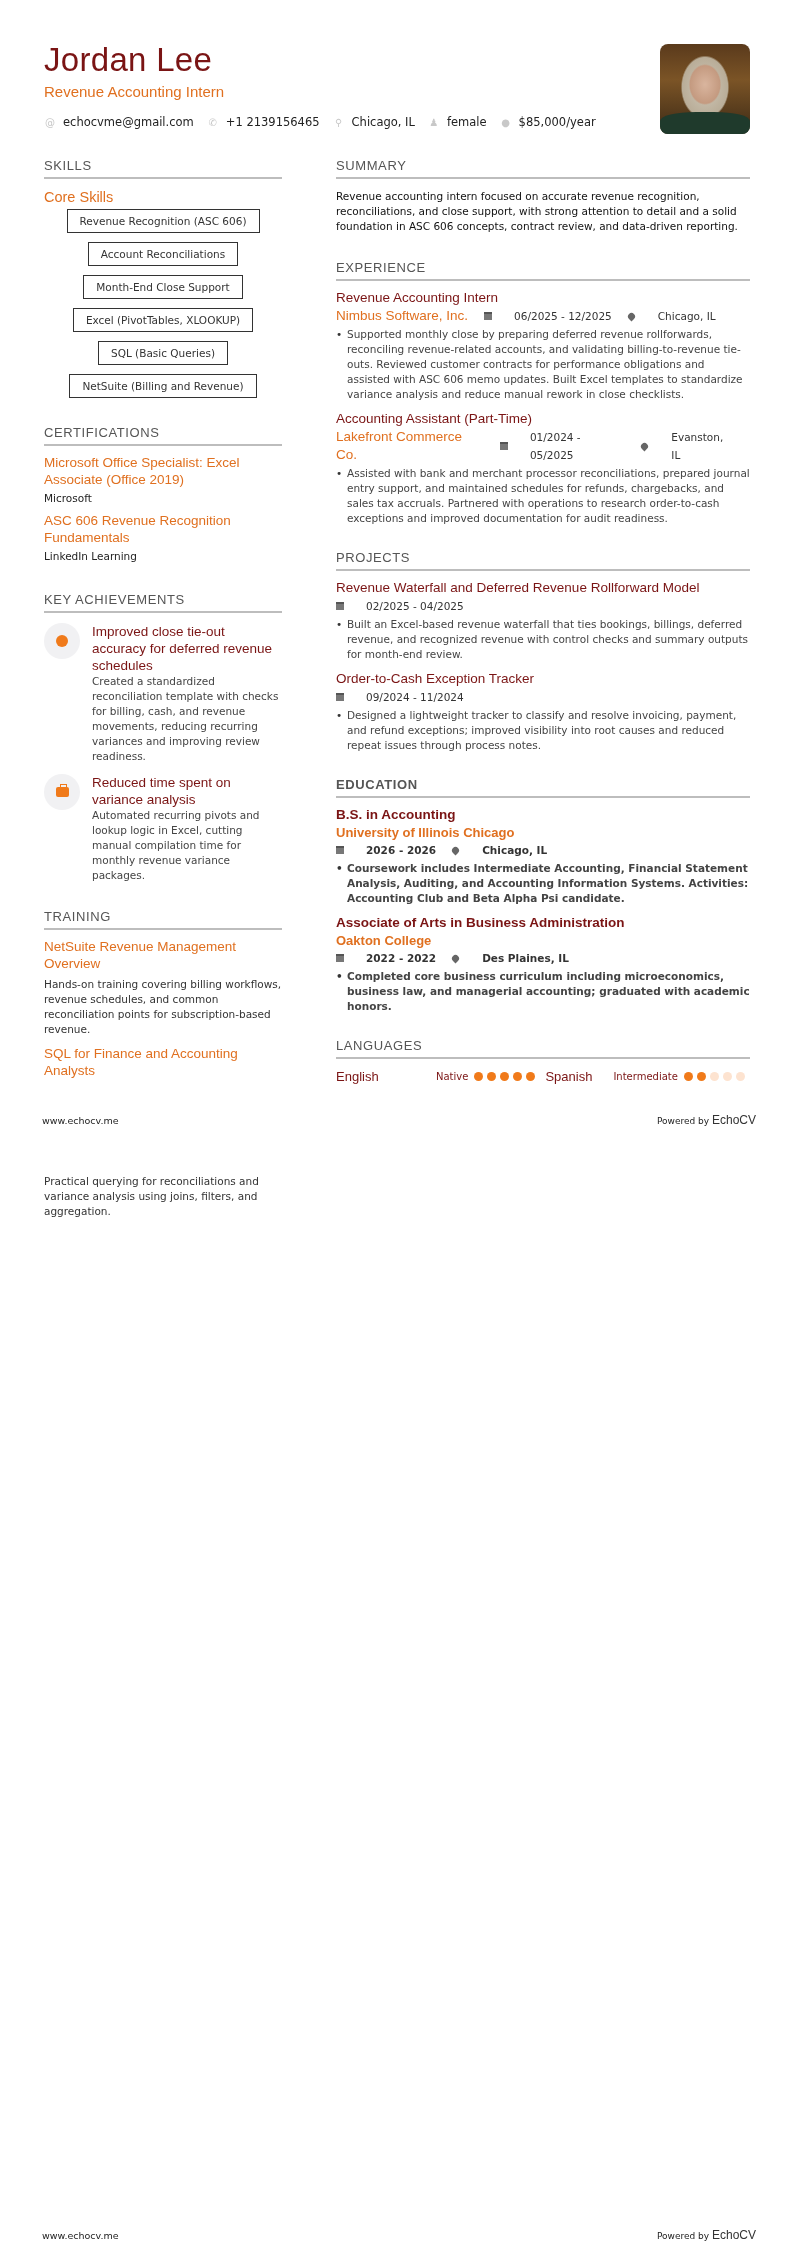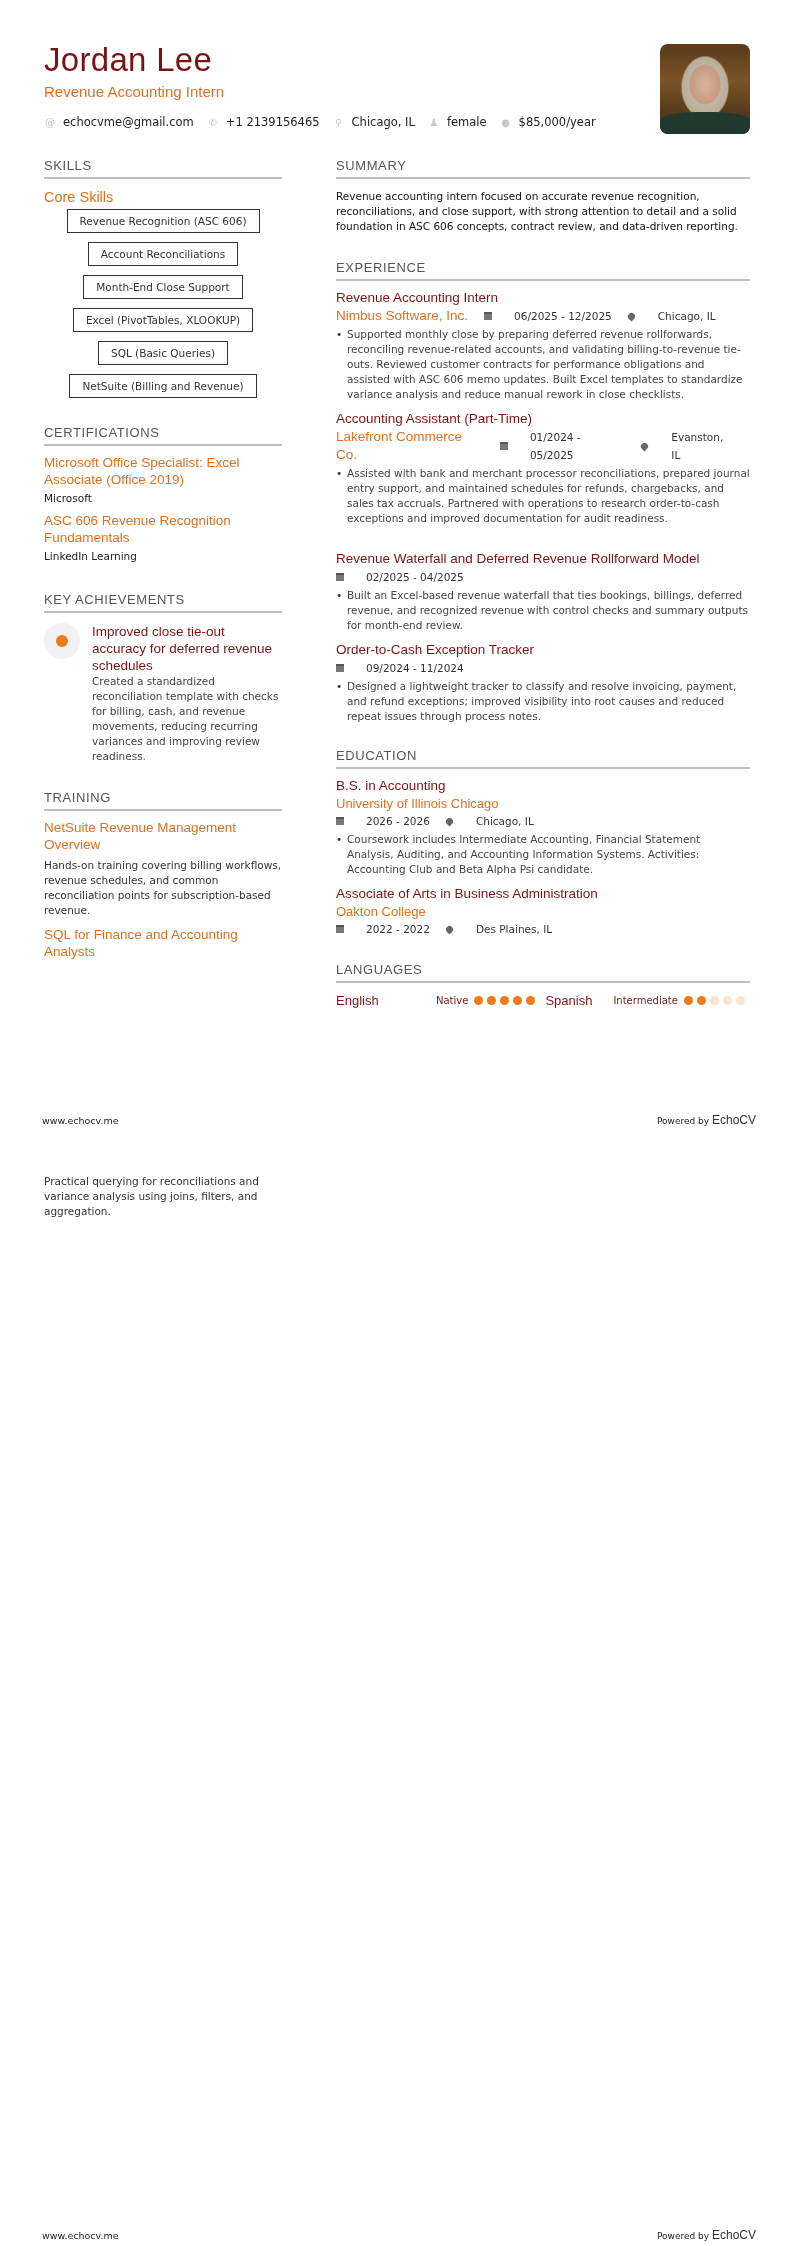--- a/index.html
+++ b/index.html
@@ -128,20 +128,29 @@
     <div class="sec-h">KEY ACHIEVEMENTS</div>
     <div class="ach">
       <div class="ach-icon">
           <div class="dot"></div>
         </div>
       <div>
         <div class="ach-title">Improved close tie-out accuracy for deferred revenue schedules</div>
         <div class="ach-desc">Created a standardized reconciliation template with checks for billing, cash, and revenue movements, reducing recurring variances and improving review readiness.</div>
       </div>
     </div>
+    <div class="ach">
+      <div class="ach-icon">
+          <div class="brief"></div>
+        </div>
+      <div>
+        <div class="ach-title">Reduced time spent on variance analysis</div>
+        <div class="ach-desc">Automated recurring pivots and lookup logic in Excel, cutting manual compilation time for monthly revenue variance packages.</div>
+      </div>
+    </div>
   </div>
 
   <div class="sec" style="margin-top:26px;">
     <div class="sec-h">TRAINING</div>
     <div class="train-name">NetSuite Revenue Management Overview</div>
     <div class="train-desc">Hands-on training covering billing workflows, revenue schedules, and common reconciliation points for subscription-based revenue.</div>
     <div class="train-name">SQL for Finance and Accounting Analysts</div>
   </div>
 </div>
 
@@ -183,20 +192,21 @@
             <span>Evanston, IL</span>
           </span>
       </div>
       <ul class="bullets">
           <li>Assisted with bank and merchant processor reconciliations, prepared journal entry support, and maintained schedules for refunds, chargebacks, and sales tax accruals. Partnered with operations to research order-to-cash exceptions and improved documentation for audit readiness.</li>
         </ul>
     </div>
   </div>
 
   <div class="sec" style="margin-top:24px;">
+    <div class="sec-h">PROJECTS</div>
     <div>
       <div class="item-title">Revenue Waterfall and Deferred Revenue Rollforward Model</div>
       <div class="org-row">
           <span class="meta">
             <span class="cal"></span>
             <span>02/2025 - 04/2025</span>
           </span>
         </div>
       <ul class="bullets">
           <li>Built an Excel-based revenue waterfall that ties bookings, billings, deferred revenue, and recognized revenue with control checks and summary outputs for month-end review.</li>
@@ -209,21 +219,21 @@
             <span class="cal"></span>
             <span>09/2024 - 11/2024</span>
           </span>
         </div>
       <ul class="bullets">
           <li>Designed a lightweight tracker to classify and resolve invoicing, payment, and refund exceptions; improved visibility into root causes and reduced repeat issues through process notes.</li>
         </ul>
     </div>
   </div>
 
-  <div class="sec" style="margin-top:24px;">
+  <div class="sec" style="margin-top:24px;font-weight:bold;">
     <div class="sec-h">EDUCATION</div>
     <div>
       <div class="item-title">B.S. in Accounting</div>
       <div class="edu-school">University of Illinois Chicago</div>
       <div class="org-row">
         <span class="meta">
             <span class="cal"></span>
             <span>2026 - 2026</span>
           </span>
         <span class="meta">
@@ -241,20 +251,23 @@
       <div class="org-row">
         <span class="meta">
             <span class="cal"></span>
             <span>2022 - 2022</span>
           </span>
         <span class="meta">
             <span class="pin"></span>
             <span>Des Plaines, IL</span>
           </span>
       </div>
+      <ul class="bullets">
+          <li>Completed core business curriculum including microeconomics, business law, and managerial accounting; graduated with academic honors.</li>
+        </ul>
     </div>
   </div>
 
   <div class="sec" style="margin-top:24px;">
     <div class="sec-h">LANGUAGES</div>
     <div class="lang-row">
       <span class="lang-name" style="width:100px;">English</span>
       <span class="lang-level">Native</span>
       <span class="dots">
         <span class="d"></span>

